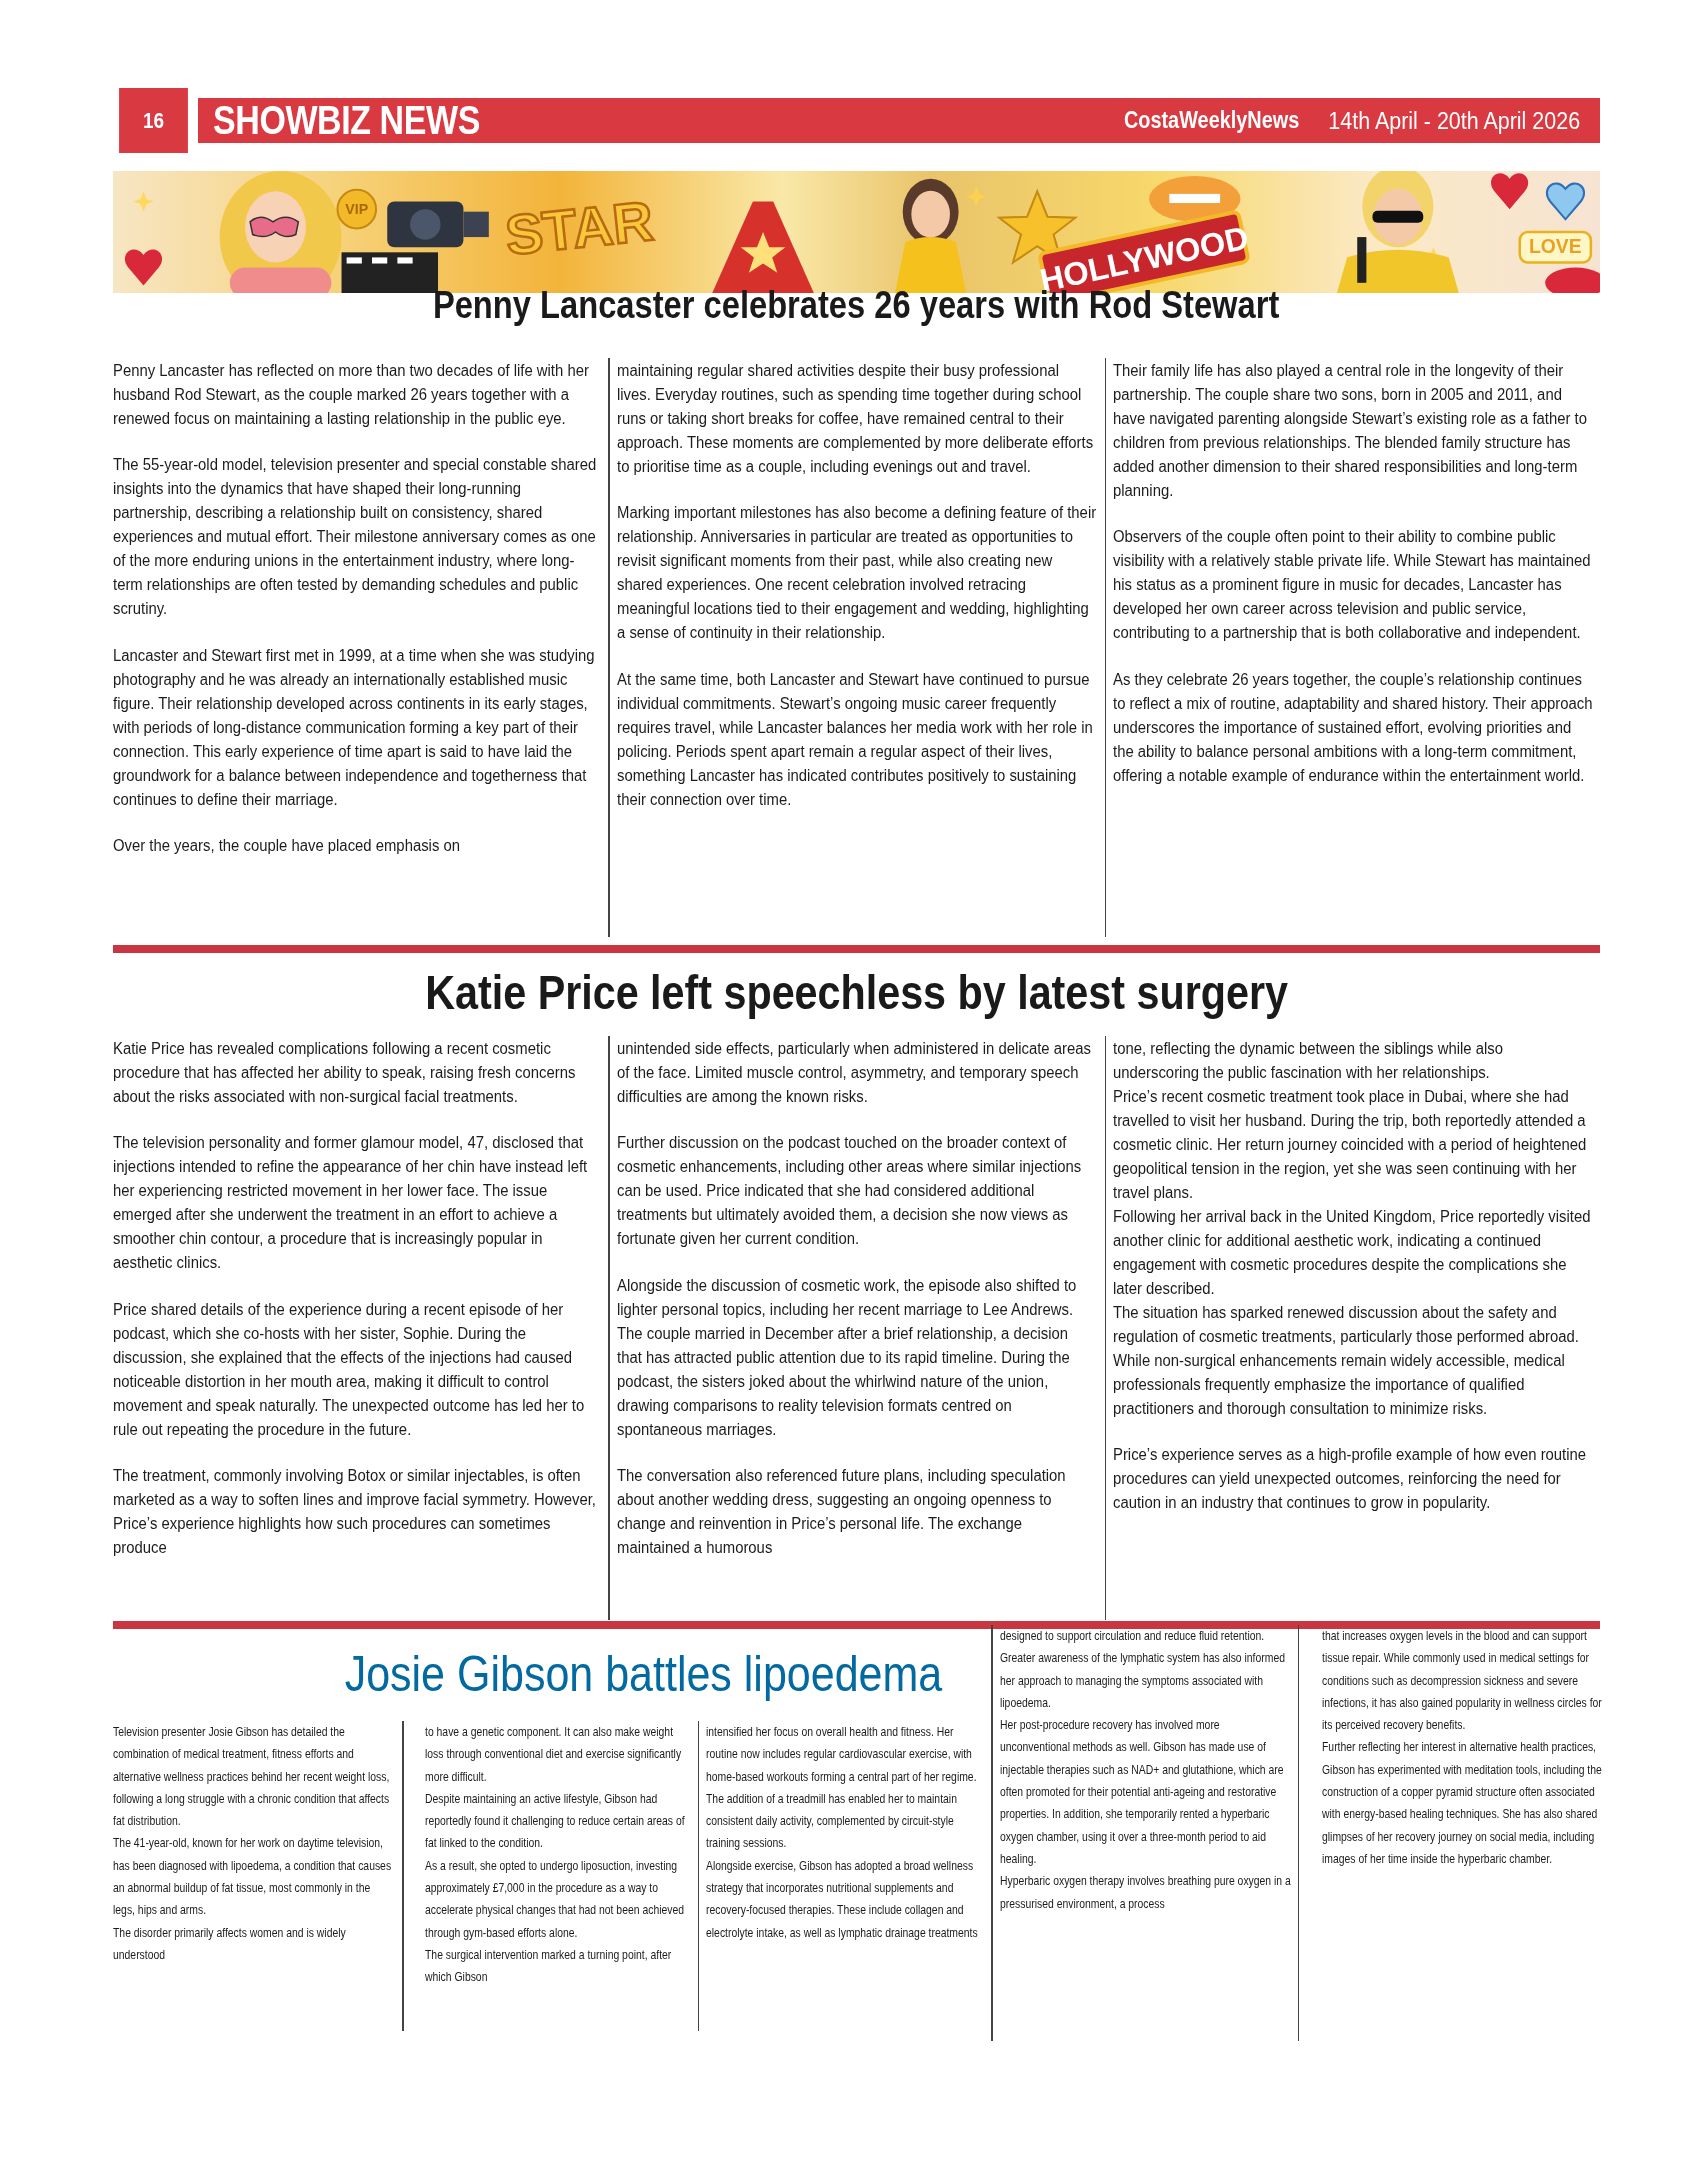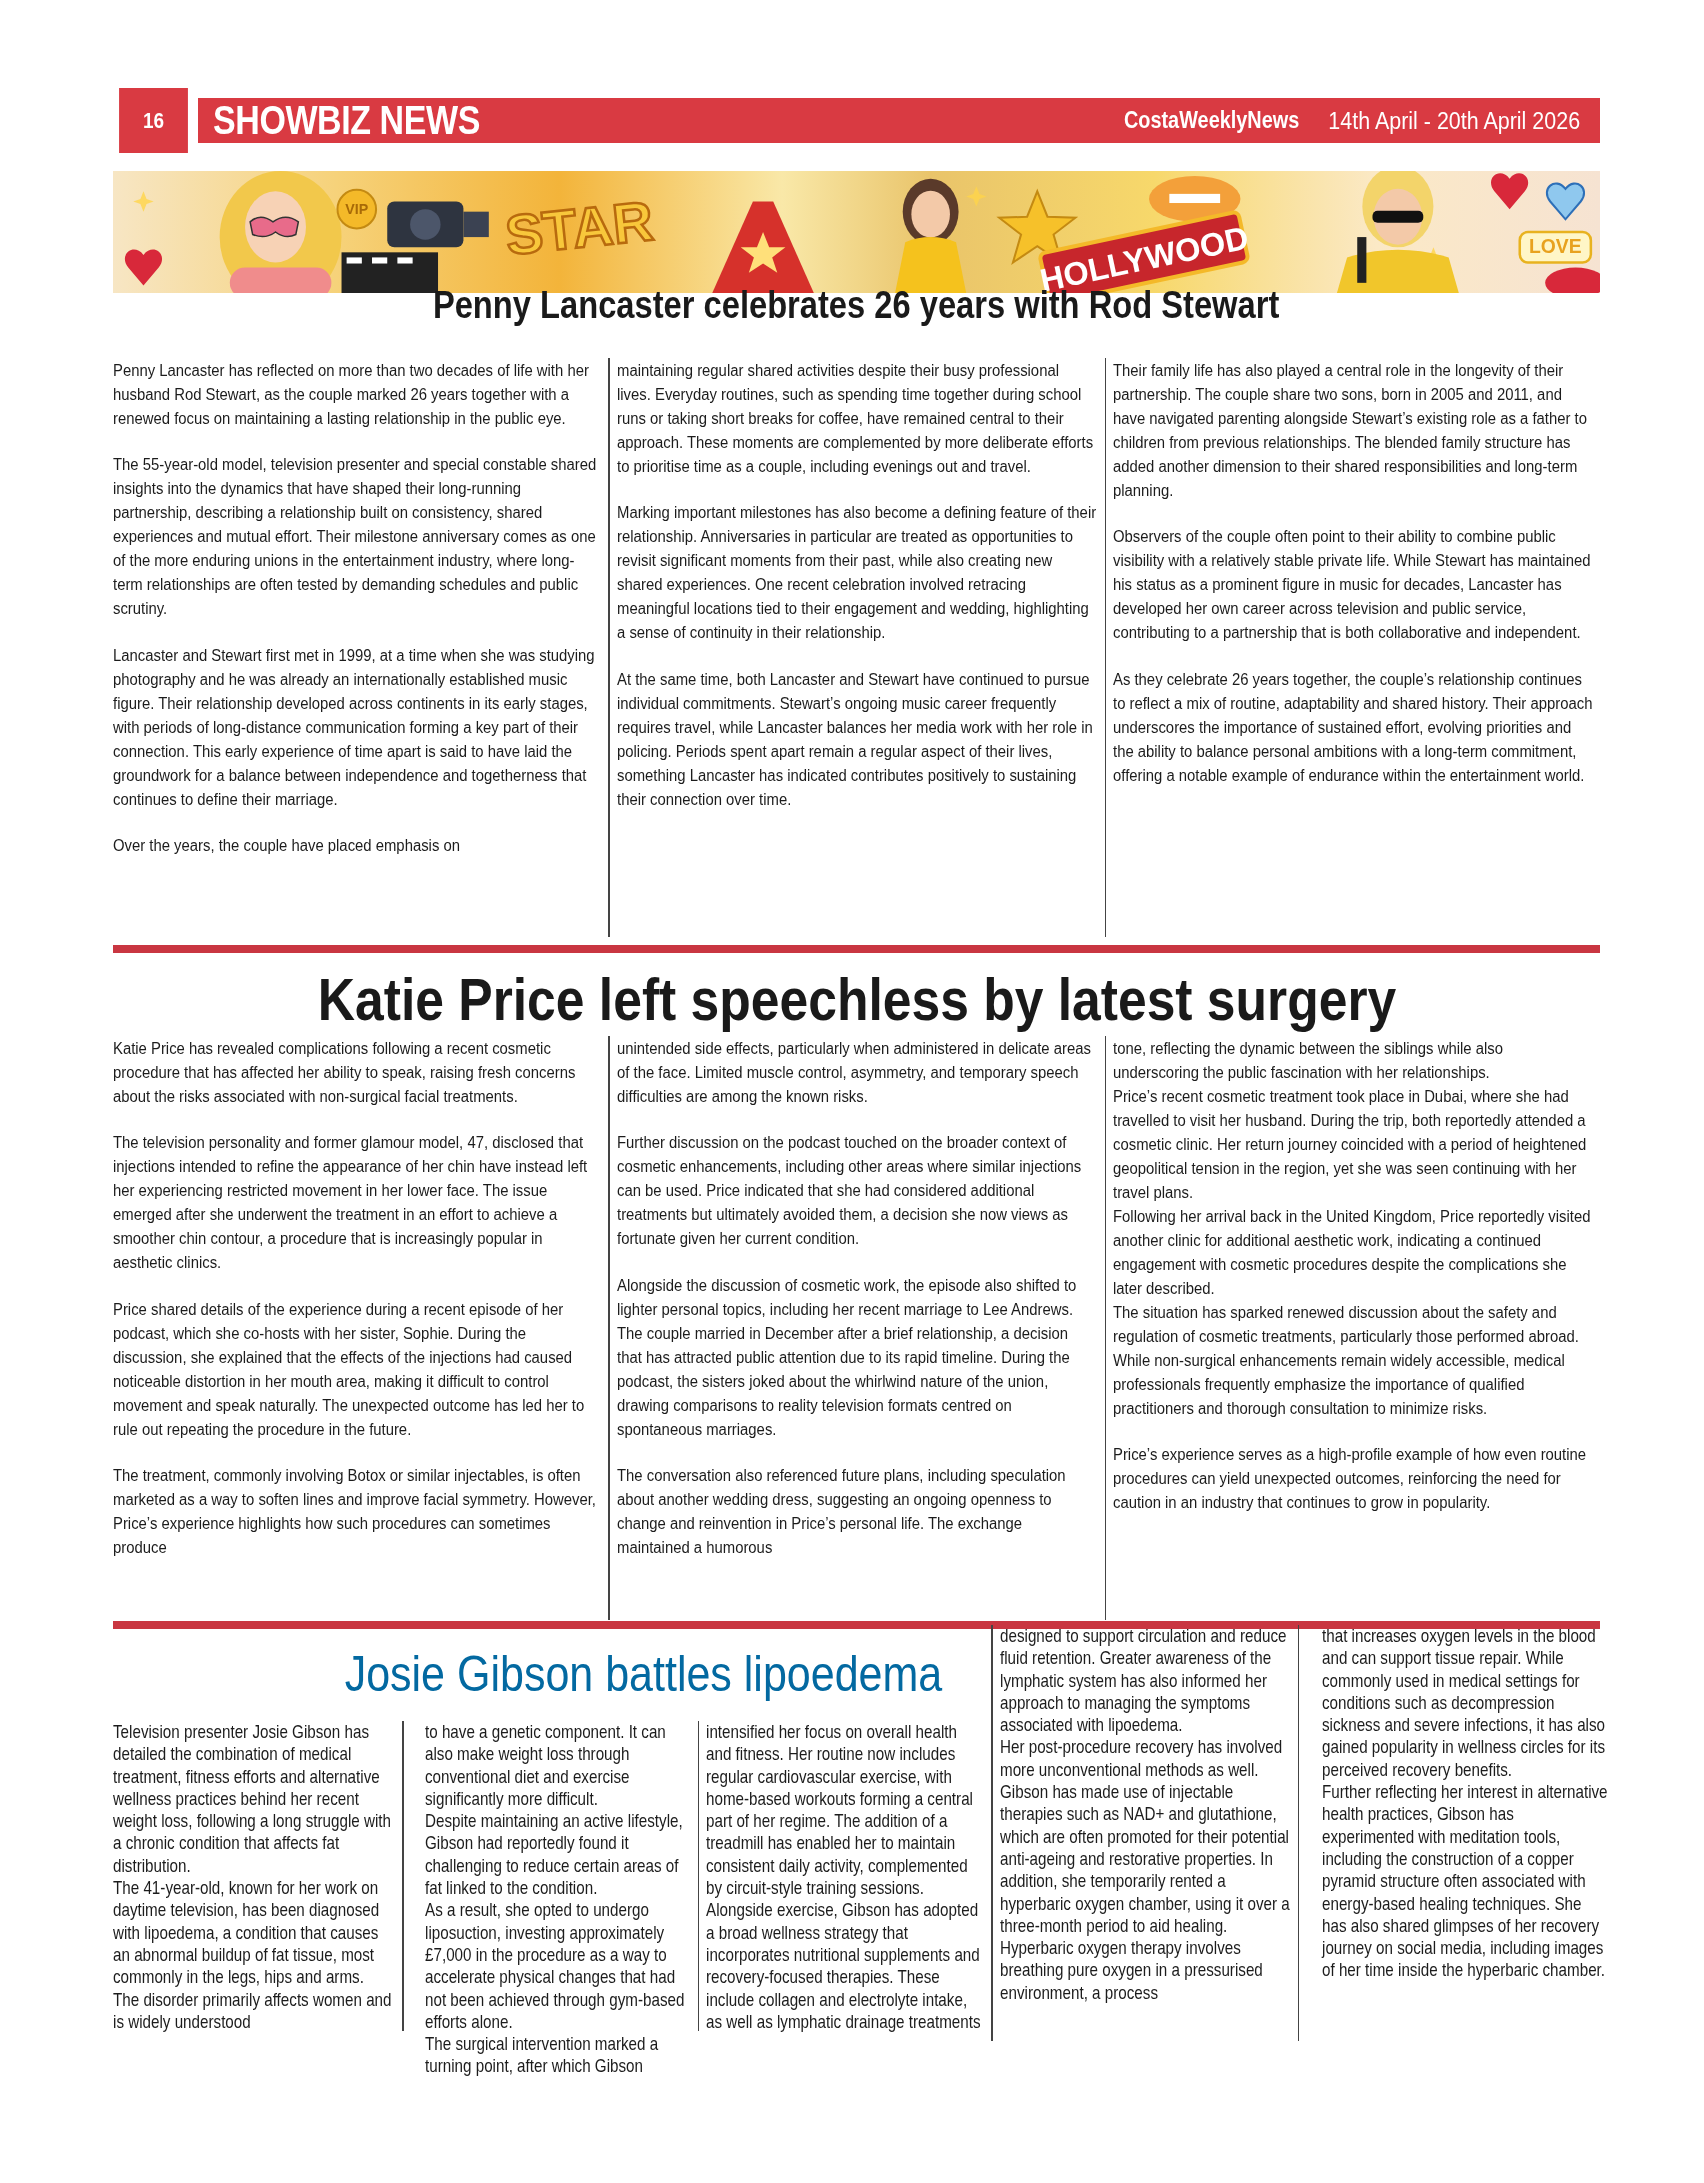--- a/index.html
+++ b/index.html
@@ -18,21 +18,21 @@
 
   
   .banner { position: absolute; left: 113px; top: 171px; width: 1487px; height: 122px; overflow: hidden;
     background: linear-gradient(90deg, #f7e6c4 0%, #f6d27a 15%, #f3b43a 30%, #f9e8a8 45%, #e9c46a 55%, #f7d86b 70%, #fbe9c6 85%, #f6e3d2 100%); }
   .banner svg { width: 100%; height: 100%; display: block; }
 
   
   .headline { position: absolute; left: 113px; width: 1487px; text-align: center; font-weight: bold; color: #1a1a1a; white-space: nowrap; }
   .headline span { display: inline-block; transform: scaleX(0.86); }
   .h1 { top: 284px; font-size: 38px; }
-  .h2 { top: 965px; font-size: 60px; }
+  .h2 { top: 965px; font-size: 48px; }
   .h3 { position: absolute; left: 113px; top: 1645px; width: 878px; text-align: right; font-size: 50px; font-weight: normal; color: #0369a1; white-space: nowrap; }
   .h3 span { display: inline-block; transform: scaleX(0.86); }
 
   
   .rule { position: absolute; left: 113px; width: 1487px; height: 8.1px; background: #c93641; }
 
   
   .cols { position: absolute; display: flex; }
   .col { font-size: 17.3px; line-height: 24px; color: #1c1c1c; padding: 0 7.1px; }
   .col p { margin-bottom: 22.3px; }
@@ -40,21 +40,21 @@
   .col p.last { margin-bottom: 0; }
   .vrule { width: 1.5px; background: #444; flex-shrink: 0; }
   .col .inner { transform: scaleX(0.86); transform-origin: left top; width: 116%; }
 
   .a1 { left: 113px; top: 358px; height: 579px; }
   .a2 { left: 113px; top: 1036px; height: 584px; }
   .a3 { left: 113px; top: 1721px; height: 310px; }
   .a3b { left: 991px; top: 1625px; height: 416px; }
 
   .wide { width: 495px; }
-  .narrow .col { font-size: 19px; line-height: 22.3px; }
+  .narrow .col { font-size: 13px; line-height: 22.3px; }
   .narrow .inner { transform: scaleX(0.8); width: 125%; }
 </style>
 </head>
 <body>
 
 <div class="masthead">
   <div class="page-num">16</div>
   <div class="masthead-gap"></div>
   <div class="section-bar">
     <div class="section-title">SHOWBIZ NEWS</div>

